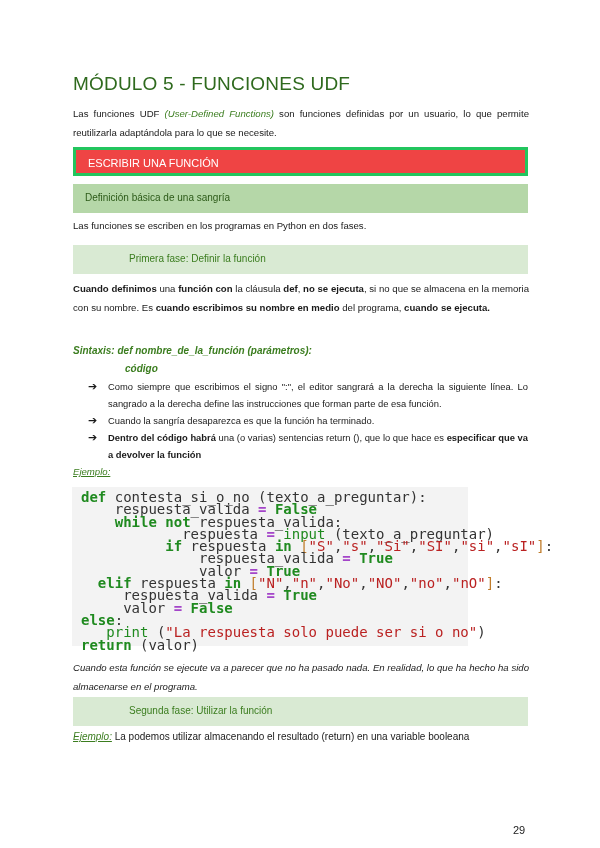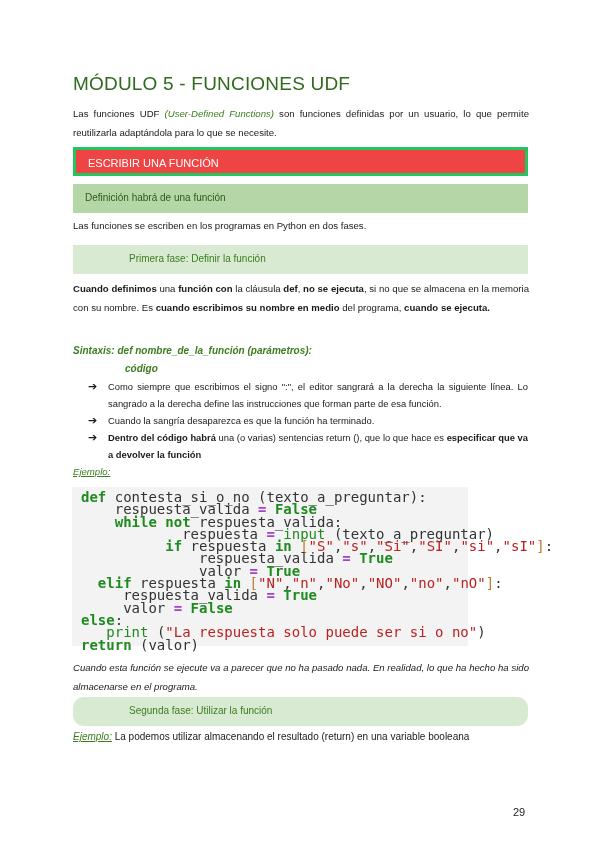--- a/index.html
+++ b/index.html
@@ -38,37 +38,37 @@
   .bi { color: #1f8a1f; }
   .st { color: #ba2121; }
   .br { color: #c07c2a; }
   .vl { color: #1f8a1f; font-weight: bold; }
 
   .after-code { position: absolute; left: 73px; top: 658px; width: 456px; font-size: 9.6px; line-height: 19px; font-style: italic; text-align: justify; }
 
   .ej2 { position: absolute; left: 73px; top: 731px; font-size: 10px; }
   .ej2 .lbl { font-style: italic; text-decoration: underline; color: #3b7d1f; }
 
-  .page-num { position: absolute; left: 513px; top: 806px; font-size: 11px; color: #222; }
+  .page-num { position: absolute; left: 513px; top: 824px; font-size: 11px; color: #222; }
 </style>
 </head>
 <body>
 
 <div class="page">
 
   <h1 class="title">MÓDULO 5 - FUNCIONES UDF</h1>
 
   <p class="intro"><span>Las funciones UDF </span><span class="em">(User-Defined Functions)</span><span> son funciones definidas por un usuario, lo que permite reutilizarla adaptándola para lo que se necesite.</span></p>
 
   <div class="band-dark">
     <span>ESCRIBIR UNA FUNCIÓN</span>
   </div>
 
   <div class="band-mid">
-    <span>Definición habrá de una función</span>
+    <span>Definición básica de una sangría</span>
   </div>
 
   <p class="p" style="top:216px;">Las funciones se escriben en los programas en Python en dos fases.</p>
 
   <div class="band-light" style="top:245px;">
     <span>Primera fase: Definir la función</span>
   </div>
 
   <p class="p" style="top:279px;"><b>Cuando definimos</b><span> una </span><b>función con</b><span> la cláusula </span><b>def</b><span>, </span><b>no se ejecuta</b><span>, si no que se almacena en la memoria con su nombre. Es </span><b>cuando escribimos su nombre en medio</b><span> del programa, </span><b>cuando se ejecuta.</b></p>
 
@@ -91,20 +91,20 @@
       <b>Dentro del código habrá</b><span> una (o varias) sentencias return (), que lo que hace es </span><b>especificar que va a devolver la función</b>
     </div>
   </div>
 
   <div class="ej-label">Ejemplo:</div>
 
   <div class="code"><div><span class="kw">def</span> <span>contesta_si_o_no (texto_a_preguntar):</span></div><div>    respuesta_valida <span class="op">=</span> <span class="vl">False</span></div><div>    <span class="kw">while not</span> respuesta_valida:</div><div>            respuesta <span class="op">=</span> <span class="bi">input</span> (texto_a_preguntar)</div><div>          <span class="kw">if</span> respuesta <span class="kw">in</span> <span class="br">[</span><span class="st">"S"</span>,<span class="st">"s"</span>,<span class="st">"Si"</span>,<span class="st">"SI"</span>,<span class="st">"si"</span>,<span class="st">"sI"</span><span class="br">]</span>:</div><div>              respuesta_valida <span class="op">=</span> <span class="vl">True</span></div><div>              valor <span class="op">=</span> <span class="vl">True</span></div><div>  <span class="kw">elif</span> respuesta <span class="kw">in</span> <span class="br">[</span><span class="st">"N"</span>,<span class="st">"n"</span>,<span class="st">"No"</span>,<span class="st">"NO"</span>,<span class="st">"no"</span>,<span class="st">"nO"</span><span class="br">]</span>:</div><div>     respuesta_valida <span class="op">=</span> <span class="vl">True</span></div><div>     valor <span class="op">=</span> <span class="vl">False</span></div><div><span class="kw">else</span>:</div><div>   <span class="bi">print</span> (<span class="st">"La respuesta solo puede ser si o no"</span>)</div><div><span class="kw">return</span> (valor)</div></div>
 
   <p class="after-code">Cuando esta función se ejecute va a parecer que no ha pasado nada. En realidad, lo que ha hecho ha sido almacenarse en el programa.</p>
 
-  <div class="band-light" style="top:697px;border-radius:11px;">
+  <div class="band-light" style="top:697px;">
     <span>Segunda fase: Utilizar la función</span>
   </div>
 
   <p class="ej2"><span class="lbl">Ejemplo:</span><span> La podemos utilizar almacenando el resultado (return) en una variable booleana</span></p>
 
   <div class="page-num">29</div>
 </div>
 
 </body></html>

